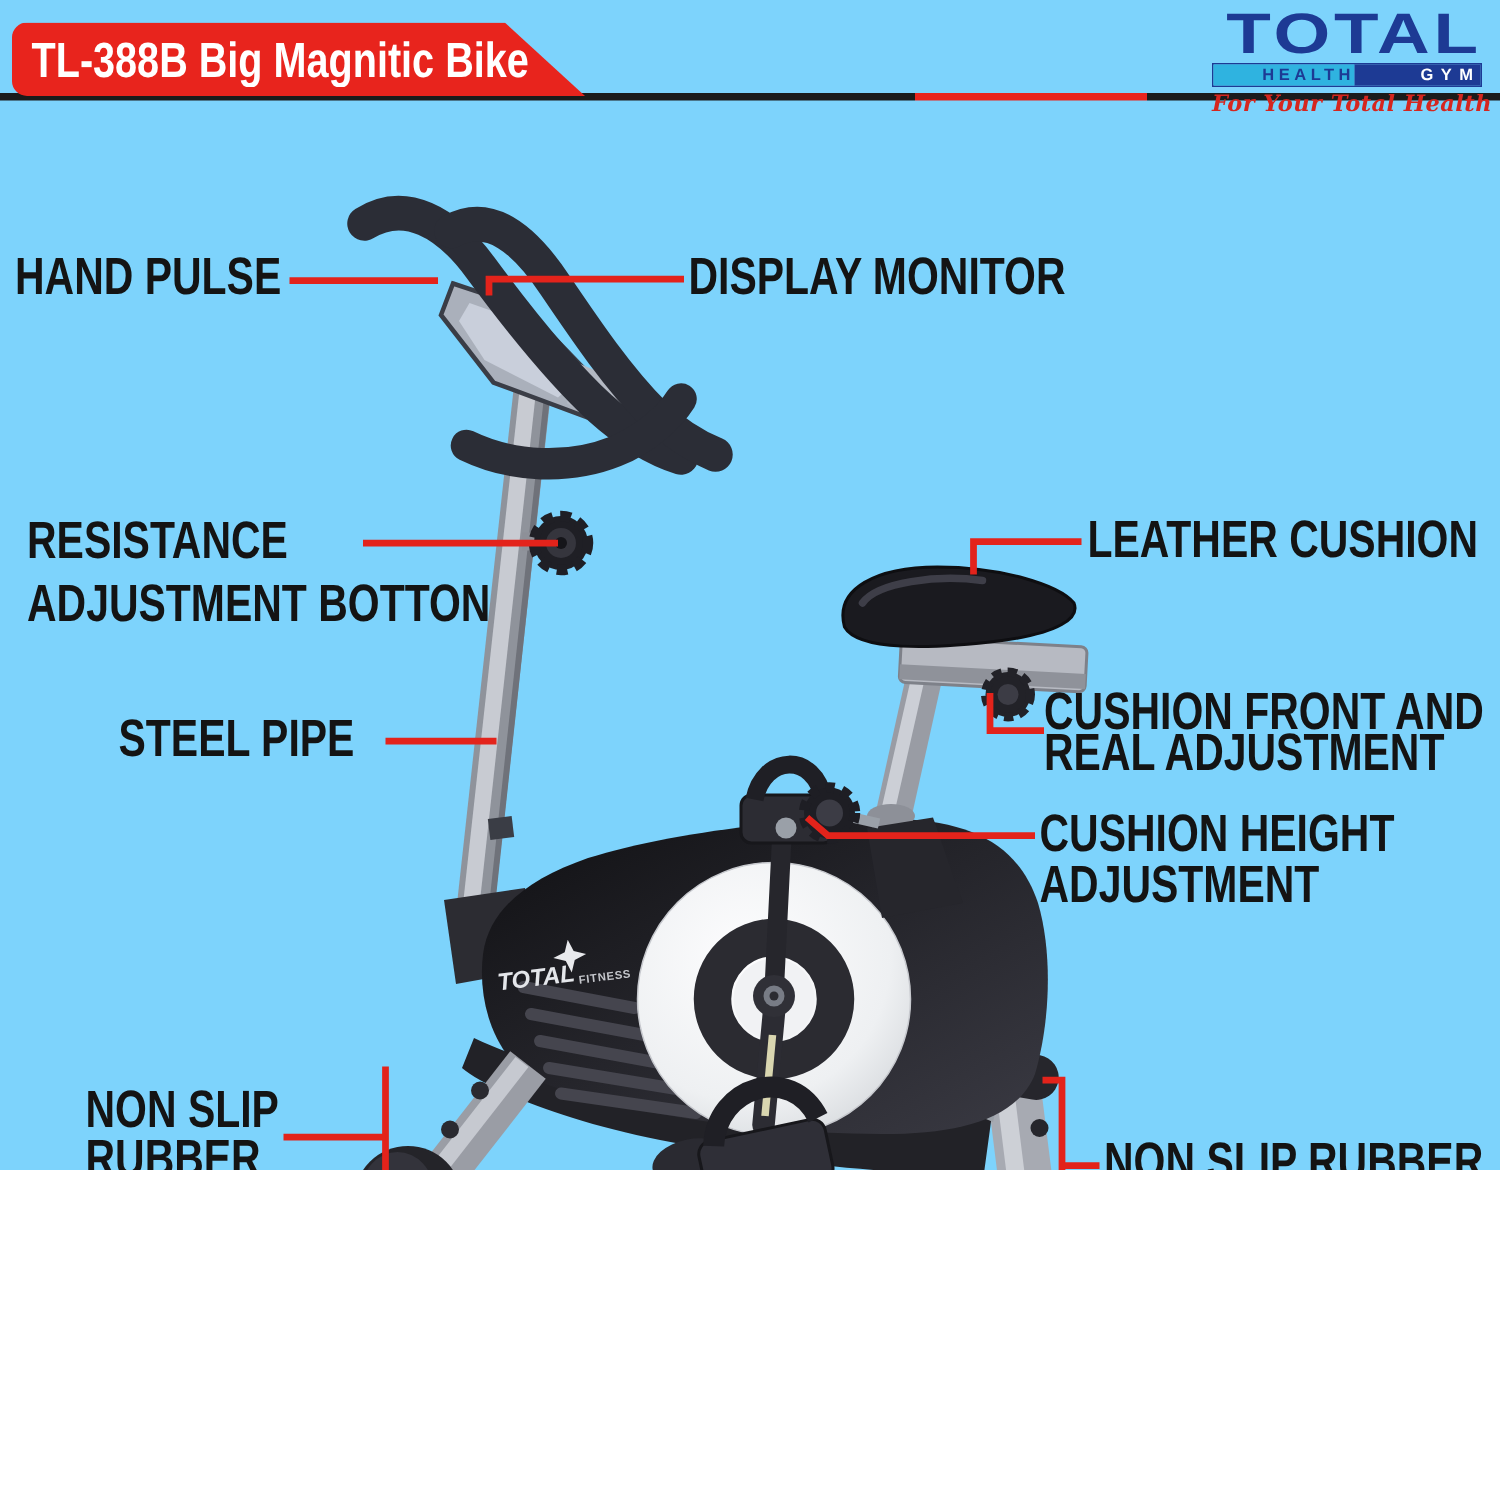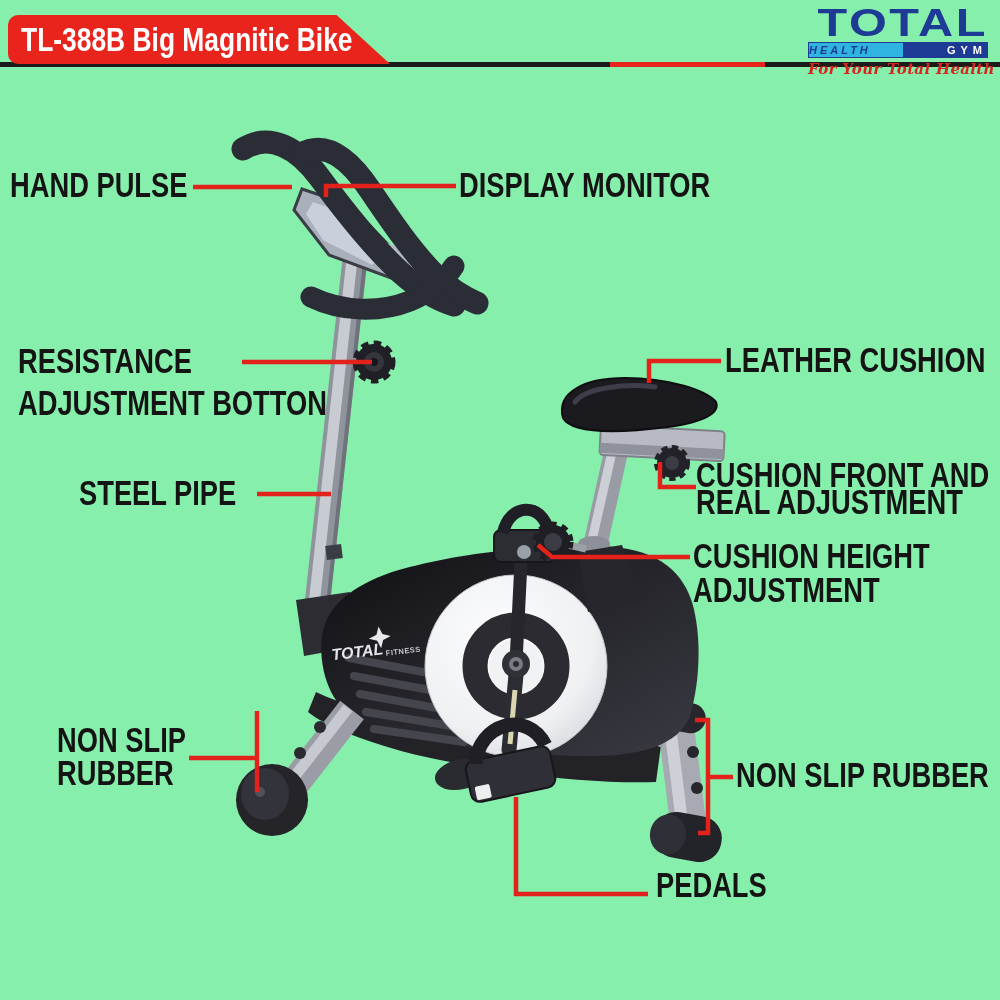--- a/index.html
+++ b/index.html
@@ -1,30 +1,30 @@
 <!DOCTYPE html>
 <html><head>
 <meta charset="utf-8">
 <style>
   html,body{margin:0;padding:0;background:#fff;}
-  .stage{position:relative;width:1000px;height:1000px;background:#86efac;overflow:hidden;
+  .stage{position:relative;width:1000px;height:780px;background:#7dd3fc;overflow:hidden;
          font-family:"Liberation Sans",sans-serif;}
   
   .rule{position:absolute;left:0;top:62px;width:1000px;height:5px;
         background:linear-gradient(to right,#1b1b1b 0%,#1b1b1b 61%,#e8241d 61%,#e8241d 76.5%,#1b1b1b 76.5%,#1b1b1b 100%);}
   .banner{position:absolute;left:8px;top:15px;width:382px;height:49px;background:#e8241d;
           border-radius:10px 0 0 10px;clip-path:polygon(0 0,86% 0,100% 100%,0 100%);}
   .banner-text{position:absolute;left:13px;top:0;line-height:49px;font-weight:bold;font-size:33px;
                color:#fff;white-space:nowrap;transform:scaleX(0.8);transform-origin:left center;}
   .logo{position:absolute;top:5px;right:12px;width:180px;}
   .logo-total{font-weight:bold;font-size:38px;line-height:36px;color:#1d3a94;text-align:right;
               letter-spacing:2px;transform:scaleX(1.28);transform-origin:right center;white-space:nowrap;}
   .logo-bar{display:flex;height:14px;border:1.5px solid #1d3a94;margin-top:1px;}
   .logo-health{flex:53;background:#2fb3e0;color:#1d3a94;font-weight:bold;font-size:11px;
-               line-height:14px;text-align:left;letter-spacing:3px;font-style:italic;}
+               line-height:14px;text-align:right;letter-spacing:3px;}
   .logo-gym{flex:47;background:#1d3a94;color:#fff;font-weight:bold;font-size:11px;
             line-height:14px;text-align:right;letter-spacing:5px;}
   .logo-tagline{margin-top:2px;font-family:"DejaVu Serif",serif;font-style:italic;font-weight:bold;
                 font-size:15px;color:#d5261f;text-align:right;white-space:nowrap;letter-spacing:0.3px;}
   
   .lbl{position:absolute;font-weight:bold;font-size:35px;line-height:1;color:#141414;
        white-space:nowrap;transform:scaleX(0.78);transform-origin:left top;}
   svg.bike{position:absolute;left:0;top:0;}
 </style>
 </head>

